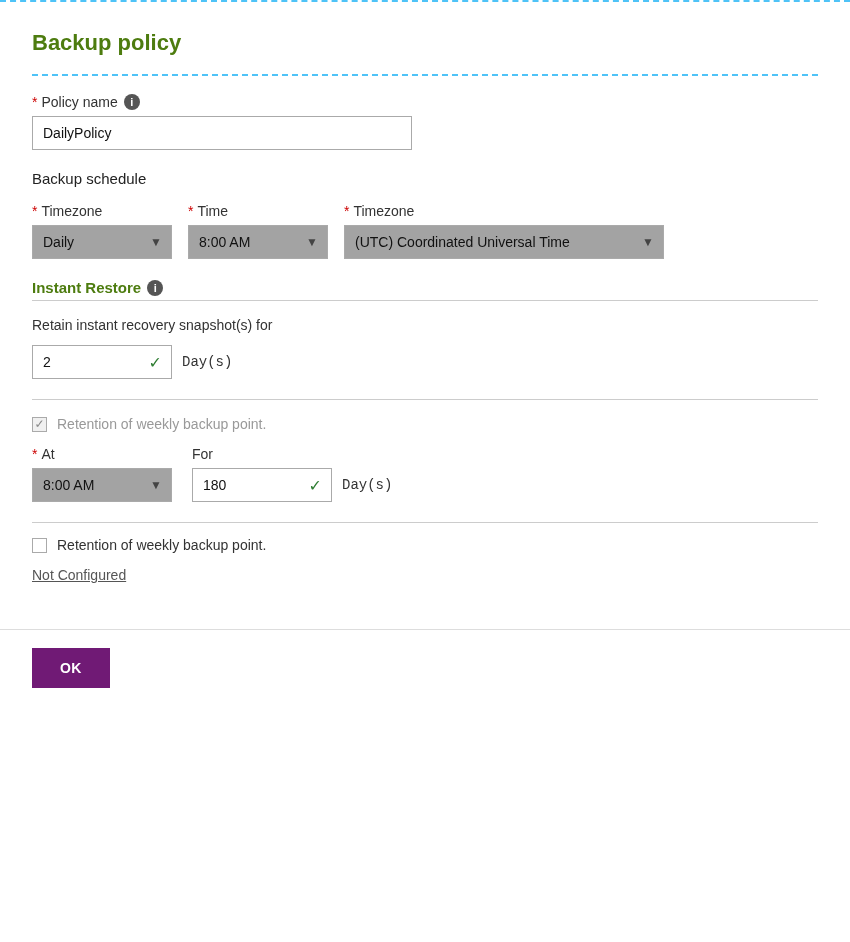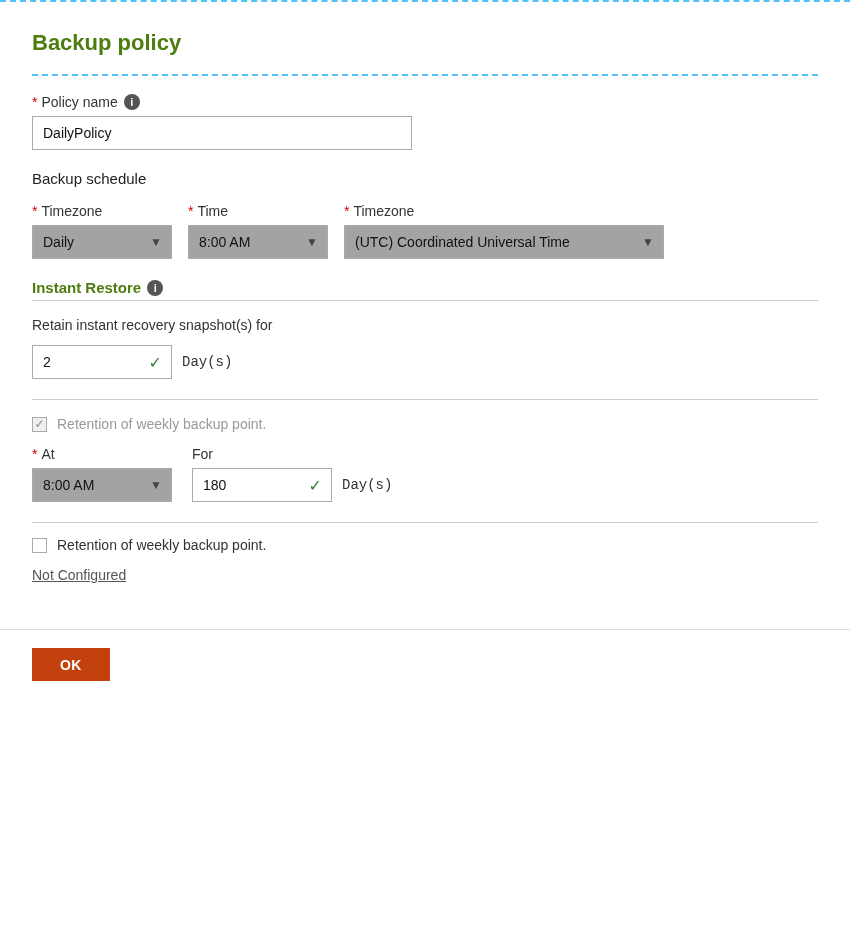--- a/index.html
+++ b/index.html
@@ -271,25 +271,25 @@
       text-decoration: underline;
     }
 
     .footer-divider {
       border: none;
       border-top: 1px solid #ddd;
       margin: 0 -32px 18px -32px;
     }
 
     .ok-button {
-      background: #c2410c;
+      background: #701a75;
       color: #fff;
       border: none;
       padding: 0 28px;
-      height: 33px;
+      height: 40px;
       font-size: 14px;
       font-weight: 600;
       cursor: pointer;
       letter-spacing: 0.02em;
     }
   </style>
 </head>
 <body>
 
 <div class="panel">

